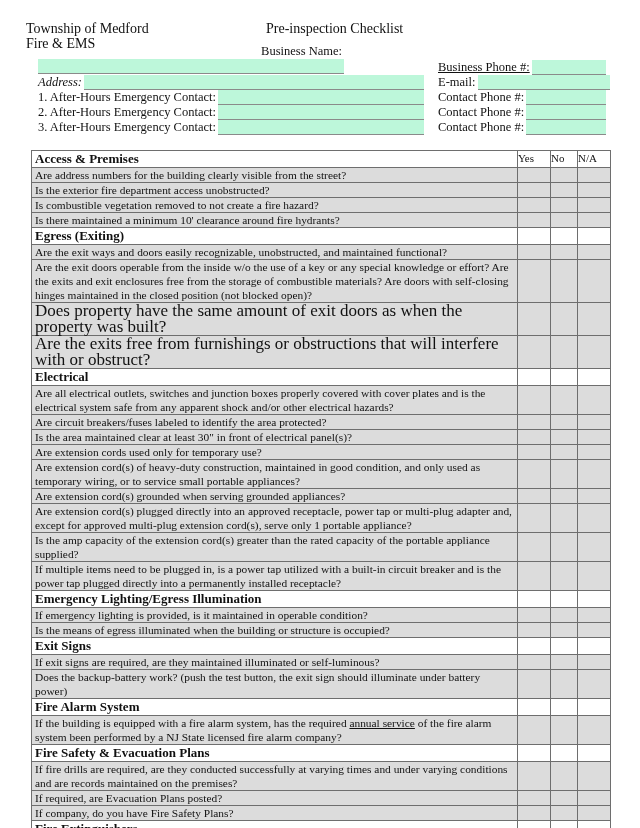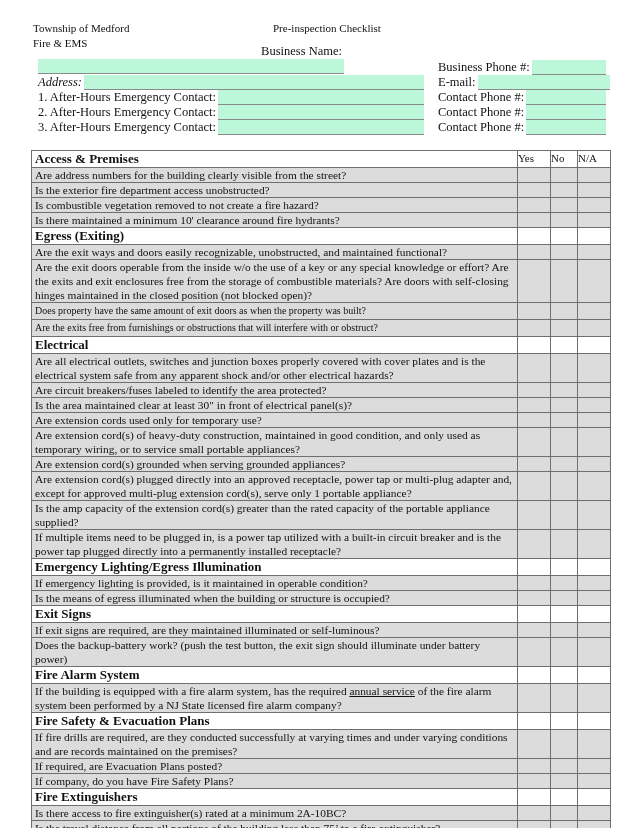--- a/index.html
+++ b/index.html
@@ -1,33 +1,33 @@
 <!DOCTYPE html>
 <html><head>
 <meta charset="utf-8">
 <style>
   html, body { margin: 0; padding: 0; background: #ffffff; }
   body { width: 640px; height: 828px; position: relative; overflow: hidden;
          font-family: "Liberation Serif", "DejaVu Serif", serif; color: #111; }
-  .hdr { position: absolute; font-size: 11px; line-height: 15px; margin-left: 7px; }
+  .hdr { position: absolute; font-size: 14px; line-height: 15px; }
   #org1 { left: 26px; top: 21px; }
   #org2 { left: 26px; top: 36px; }
   #doctitle { left: 266px; top: 21px; }
 
   .frow { position: absolute; height: 16px; display: flex; align-items: flex-end; font-size: 12.5px; line-height: 15px; }
   .frow .lbl { white-space: nowrap; padding-right: 2px; }
   .fld { background: #bdf7da; border-bottom: 1px solid #8a8a8a; height: 15px; box-sizing: border-box; }
   .fld input { border: none; background: transparent; width: 100%; height: 100%; padding: 0; margin: 0;
                font: inherit; outline: none; }
 
   table.chk { position: absolute; left: 31px; top: 150px; width: 580px; border-collapse: collapse;
               font-size: 11.4px; line-height: 14px; }
   table.chk td { border: 1px solid #6e6e6e; padding: 0 3px; vertical-align: top; }
   table.chk td.q { background: #dcdcdc; }
-  table.chk td.q.big { font-size: 10px; line-height: 16px; }
+  table.chk td.q.big { font-size: 17px; line-height: 16px; }
   table.chk td.sec { background: #fff; font-weight: bold; font-size: 13px; line-height: 16px; }
   table.chk td.box { width: 26px; background: #dcdcdc; }
   table.chk td.boxw { width: 26px; background: #fff; }
   table.chk td.colh { background: #fff; font-size: 11px; padding: 0; }
   table.chk td.c1 { width: 26px; }
   table.chk td.c2 { width: 20px; }
   table.chk td.c3 { width: 26px; }
   u { text-decoration: underline; }
 </style>
 </head>
@@ -51,21 +51,21 @@
 </div>
 <div class="frow" style="left:38px; top:104px;">
   <span class="lbl">2. After-Hours Emergency Contact:</span>
   <div class="fld" style="width:206px;"><input value="" style=""></div>
 </div>
 <div class="frow" style="left:38px; top:119px;">
   <span class="lbl">3. After-Hours Emergency Contact:</span>
   <div class="fld" style="width:206px;"><input value="" style=""></div>
 </div>
 
-<div class="frow" style="left:438px; top:59px;">
+<div class="frow" style="left:438px; top:59px;text-decoration:underline;">
   <span class="lbl">Business Phone #:</span>
   <div class="fld" style="width:74px;"><input value="" style=""></div>
 </div>
 <div class="frow" style="left:438px; top:74px;">
   <span class="lbl">E-mail:</span>
   <div class="fld" style="width:132px;"><input value="" style=""></div>
 </div>
 <div class="frow" style="left:438px; top:89px;">
   <span class="lbl">Contact Phone #:</span>
   <div class="fld" style="width:80px;"><input value="" style=""></div>

